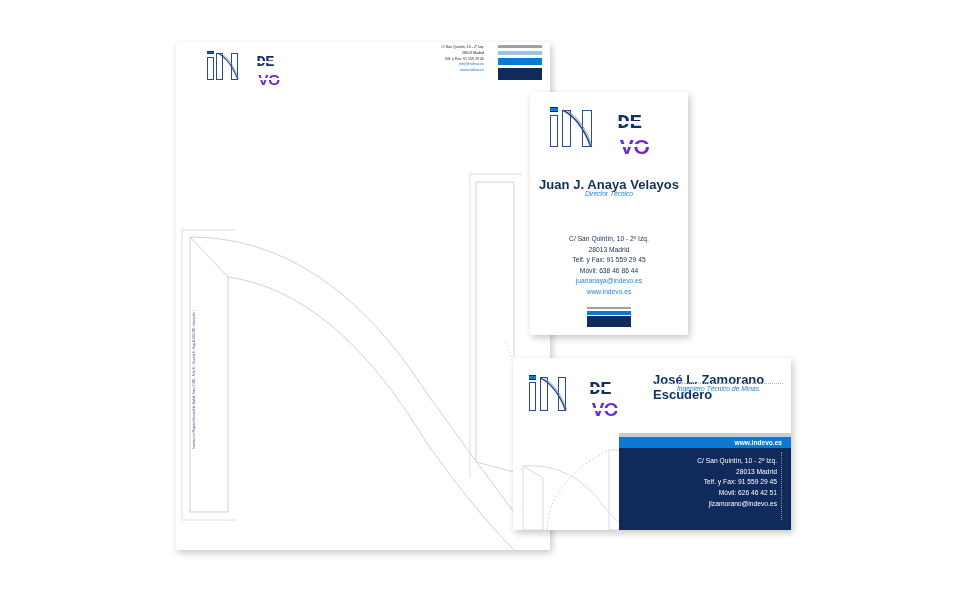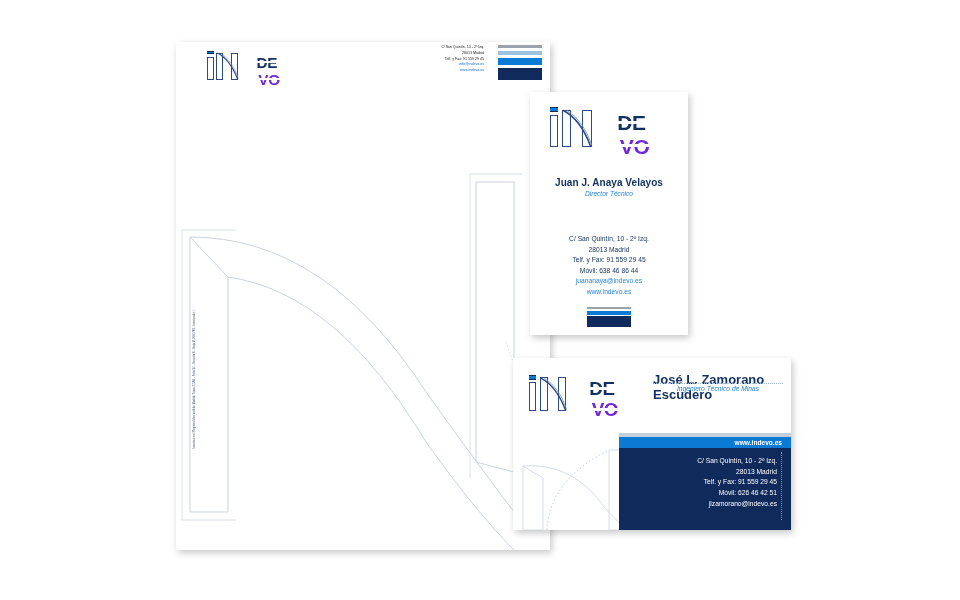--- a/index.html
+++ b/index.html
@@ -68,21 +68,21 @@
     position:absolute;left:2.46em;top:0.26em;width:0.66em;height:2.70em;
     border:0.085em solid #2b4a86;box-sizing:border-box;background:#fff;
   }
   .logo .diag{position:absolute;left:0.95em;top:0.20em;width:2.3em;height:2.85em;overflow:hidden;}
   .logo .diag svg{display:block;width:100%;height:100%;}
 
   .logo .de{
     position:absolute;left:3.30em;top:0.30em;
     font-weight:bold;font-size:1.50em;letter-spacing:-0.02em;
     color:#11305f;line-height:1;
-    font-family:Liberation Sans, sans-serif;
+    font-family:Liberation Mono, monospace;
   }
   .logo .de::after{
     content:"";position:absolute;left:0;right:0;top:0.40em;height:0.14em;background:#fff;
   }
   .logo .vo{
     position:absolute;left:3.42em;top:1.42em;
     font-weight:bold;font-size:1.50em;letter-spacing:-0.02em;
     color:#6d28d9;line-height:1;
     font-family:"Liberation Sans","DejaVu Sans",sans-serif;
   }
@@ -92,21 +92,21 @@
 
   
   .wm{position:absolute;left:0;top:0;width:100%;height:100%;pointer-events:none;}
   .wm svg{display:block;width:100%;height:100%;}
 
   
   #card1{left:530px;top:92px;width:158px;height:243px;}
   #card1 .c-logo{left:18px;top:14px;}
   #card1 .c-name{
     position:absolute;left:0;right:0;top:85px;text-align:center;
-    font-size:10px;font-weight:bold;color:#11305f;letter-spacing:.05px;
+    font-size:13px;font-weight:bold;color:#11305f;letter-spacing:.05px;
   }
   #card1 .c-role{
     position:absolute;left:0;right:0;top:98px;text-align:center;
     font-size:6.6px;font-style:italic;color:#1f7fd0;
   }
   #card1 .c-contact{
     position:absolute;left:0;right:0;top:142px;text-align:center;
     font-size:6.7px;line-height:1.57;color:#11305f;
   }
   #card1 .c-contact .lnk{color:#2a86d8;}

